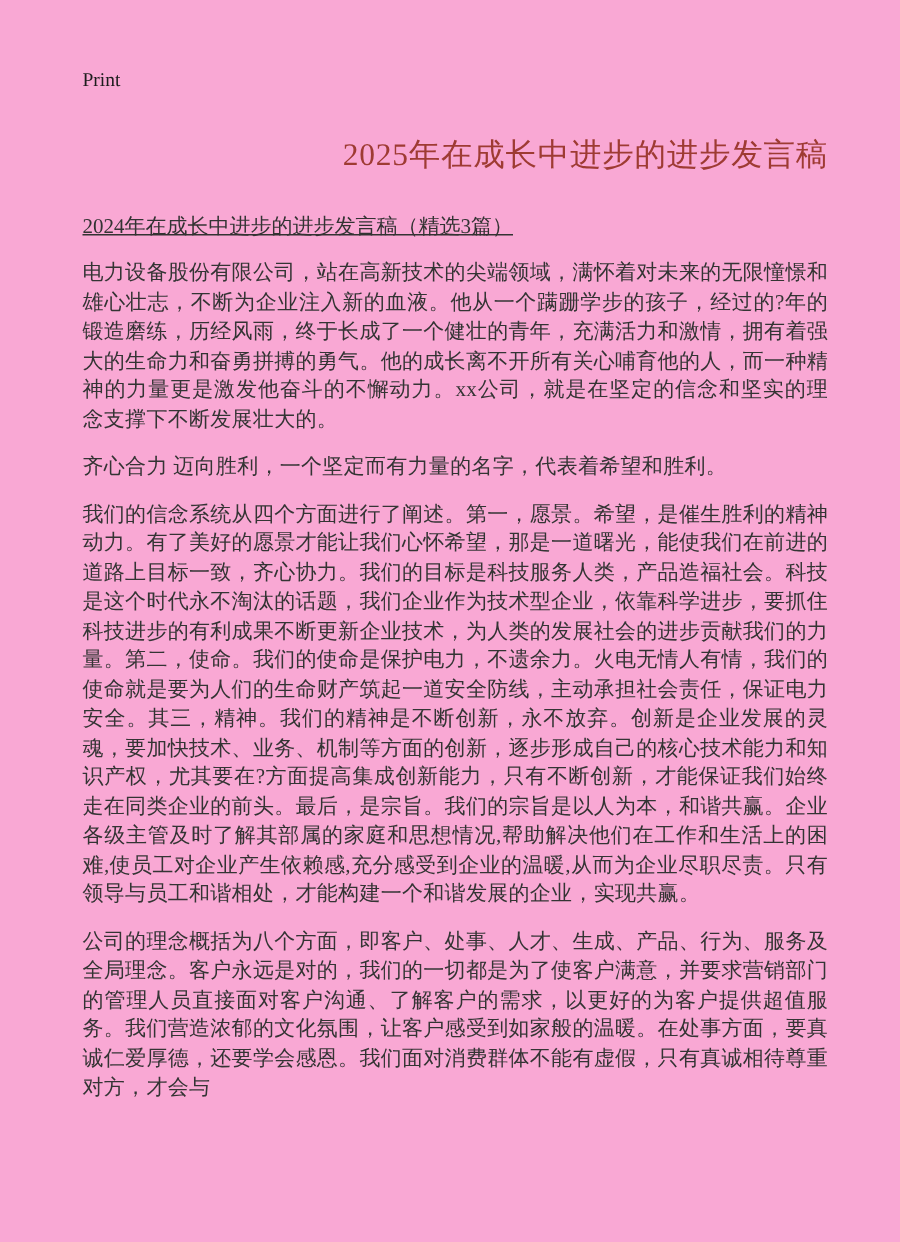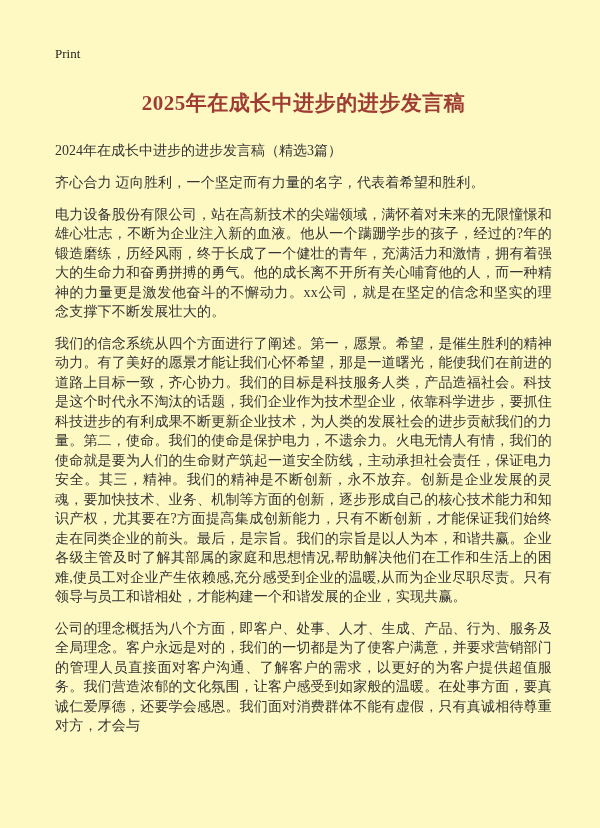--- a/index.html
+++ b/index.html
@@ -5,46 +5,47 @@
   html, body {
     margin: 0;
     padding: 0;
     background: #ffffff;
     font-family: "Liberation Serif", "DejaVu Serif", serif;
   }
   .viewport {
     position: relative;
     width: 600px;
     height: 828px;
-    background: #fef9c3;
+    background: #f9a8d4;
     overflow: hidden;
     margin: 0 auto;
   }
   .page {
     padding: 44px 48px 0 55px;
     box-sizing: border-box;
   }
   .print-link {
     font-size: 13px;
     color: #1d1d1d;
     display: inline-block;
     cursor: pointer;
   }
   .doc-title {
     margin: 27px 0 0 0;
-    text-align: center;
+    text-align: right;
     font-size: 21px;
-    font-weight: bold;
+    font-weight: normal;
     color: #9e3b33;
     letter-spacing: 0.5px;
   }
   .doc-subtitle {
     margin-top: 25px;
     font-size: 14px;
     color: #333333;
+    text-decoration: underline;
   }
   .doc-heading {
     margin-top: 15px;
     font-size: 15px;
     font-weight: bold;
     color: #1f1f1f;
     letter-spacing: 0.2px;
   }
   .doc-body {
     margin-top: 13px;
@@ -67,20 +68,20 @@
   <div class="page">
 
     <span class="print-link">Print</span>
 
     <h1 class="doc-title" style="color: rgb(158, 59, 51);">2025年在成长中进步的进步发言稿</h1>
 
     <div class="doc-subtitle">2024年在成长中进步的进步发言稿（精选3篇）</div>
 
 
     <div class="doc-body">
+      <p>电力设备股份有限公司，站在高新技术的尖端领域，满怀着对未来的无限憧憬和雄心壮志，不断为企业注入新的血液。他从一个蹒跚学步的孩子，经过的?年的锻造磨练，历经风雨，终于长成了一个健壮的青年，充满活力和激情，拥有着强大的生命力和奋勇拼搏的勇气。他的成长离不开所有关心哺育他的人，而一种精神的力量更是激发他奋斗的不懈动力。xx公司，就是在坚定的信念和坚实的理念支撑下不断发展壮大的。</p>
       <p>齐心合力 迈向胜利，一个坚定而有力量的名字，代表着希望和胜利。</p>
-      <p>电力设备股份有限公司，站在高新技术的尖端领域，满怀着对未来的无限憧憬和雄心壮志，不断为企业注入新的血液。他从一个蹒跚学步的孩子，经过的?年的锻造磨练，历经风雨，终于长成了一个健壮的青年，充满活力和激情，拥有着强大的生命力和奋勇拼搏的勇气。他的成长离不开所有关心哺育他的人，而一种精神的力量更是激发他奋斗的不懈动力。xx公司，就是在坚定的信念和坚实的理念支撑下不断发展壮大的。</p>
       <p>我们的信念系统从四个方面进行了阐述。第一，愿景。希望，是催生胜利的精神动力。有了美好的愿景才能让我们心怀希望，那是一道曙光，能使我们在前进的道路上目标一致，齐心协力。我们的目标是科技服务人类，产品造福社会。科技是这个时代永不淘汰的话题，我们企业作为技术型企业，依靠科学进步，要抓住科技进步的有利成果不断更新企业技术，为人类的发展社会的进步贡献我们的力量。第二，使命。我们的使命是保护电力，不遗余力。火电无情人有情，我们的使命就是要为人们的生命财产筑起一道安全防线，主动承担社会责任，保证电力安全。其三，精神。我们的精神是不断创新，永不放弃。创新是企业发展的灵魂，要加快技术、业务、机制等方面的创新，逐步形成自己的核心技术能力和知识产权，尤其要在?方面提高集成创新能力，只有不断创新，才能保证我们始终走在同类企业的前头。最后，是宗旨。我们的宗旨是以人为本，和谐共赢。企业各级主管及时了解其部属的家庭和思想情况,帮助解决他们在工作和生活上的困难,使员工对企业产生依赖感,充分感受到企业的温暖,从而为企业尽职尽责。只有领导与员工和谐相处，才能构建一个和谐发展的企业，实现共赢。</p>
       <p>公司的理念概括为八个方面，即客户、处事、人才、生成、产品、行为、服务及全局理念。客户永远是对的，我们的一切都是为了使客户满意，并要求营销部门的管理人员直接面对客户沟通、了解客户的需求，以更好的为客户提供超值服务。我们营造浓郁的文化氛围，让客户感受到如家般的温暖。在处事方面，要真诚仁爱厚德，还要学会感恩。我们面对消费群体不能有虚假，只有真诚相待尊重对方，才会与</p>
     </div>
 
   </div>
 </div>
 
 </body></html>

